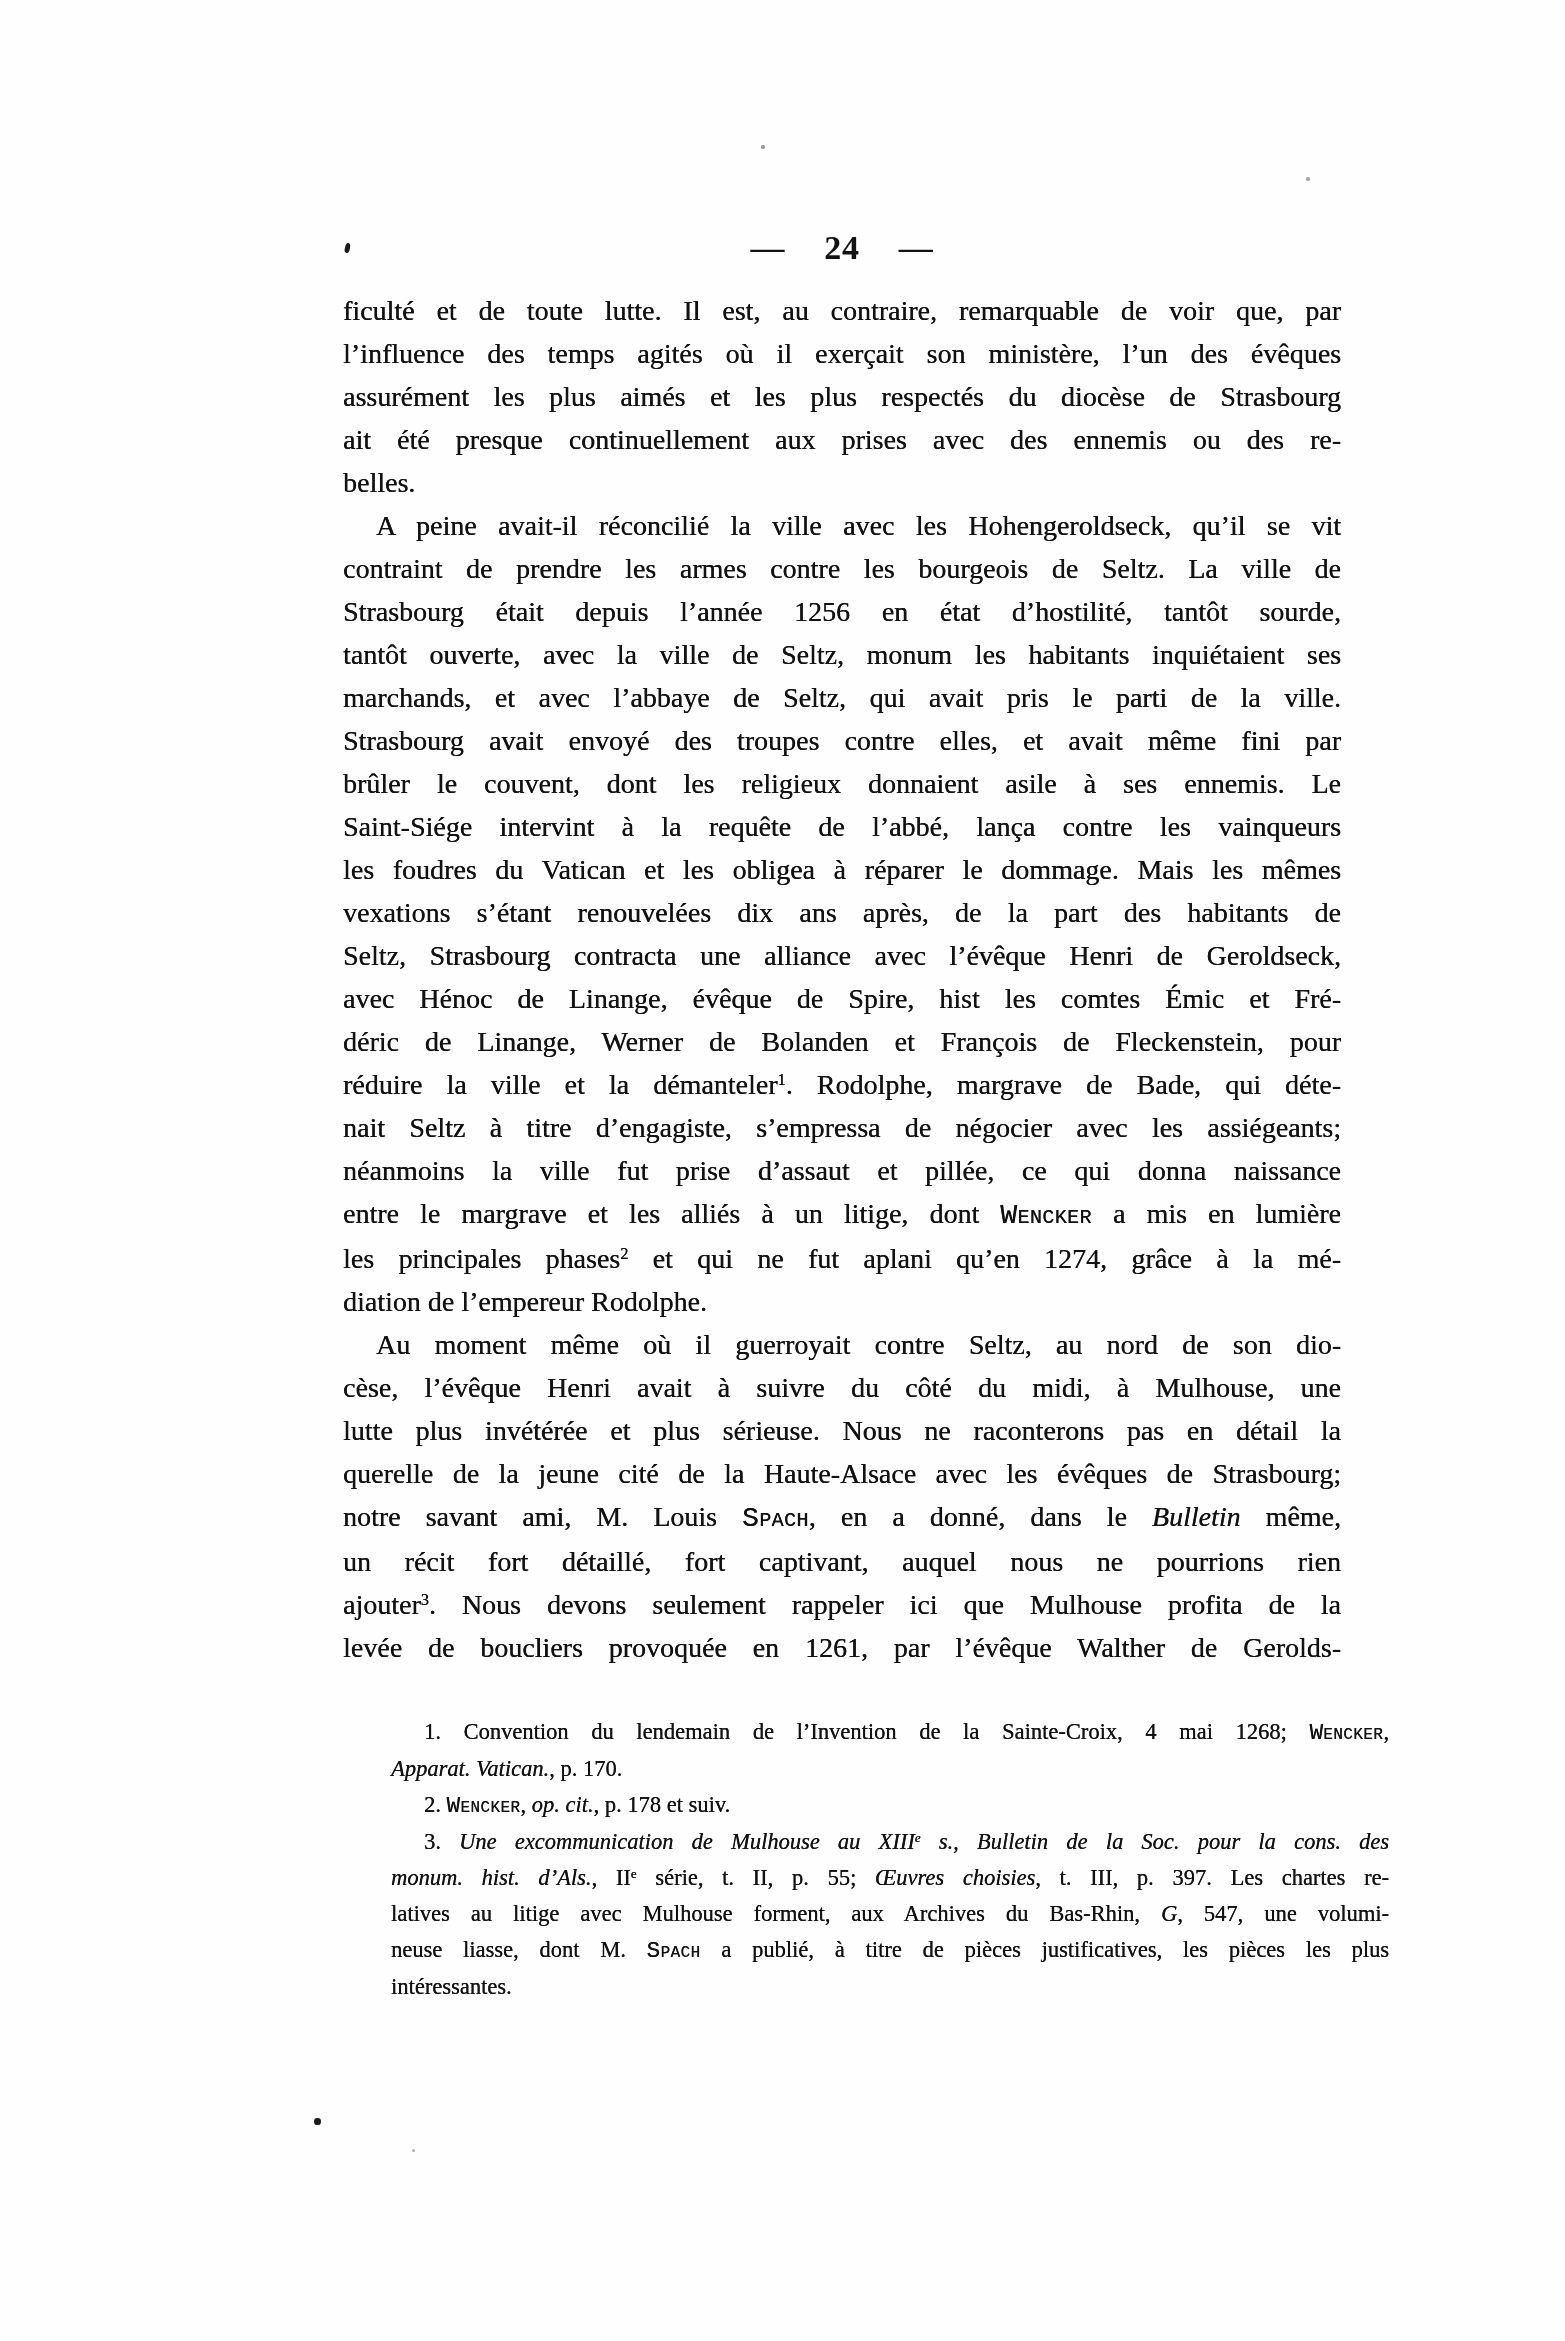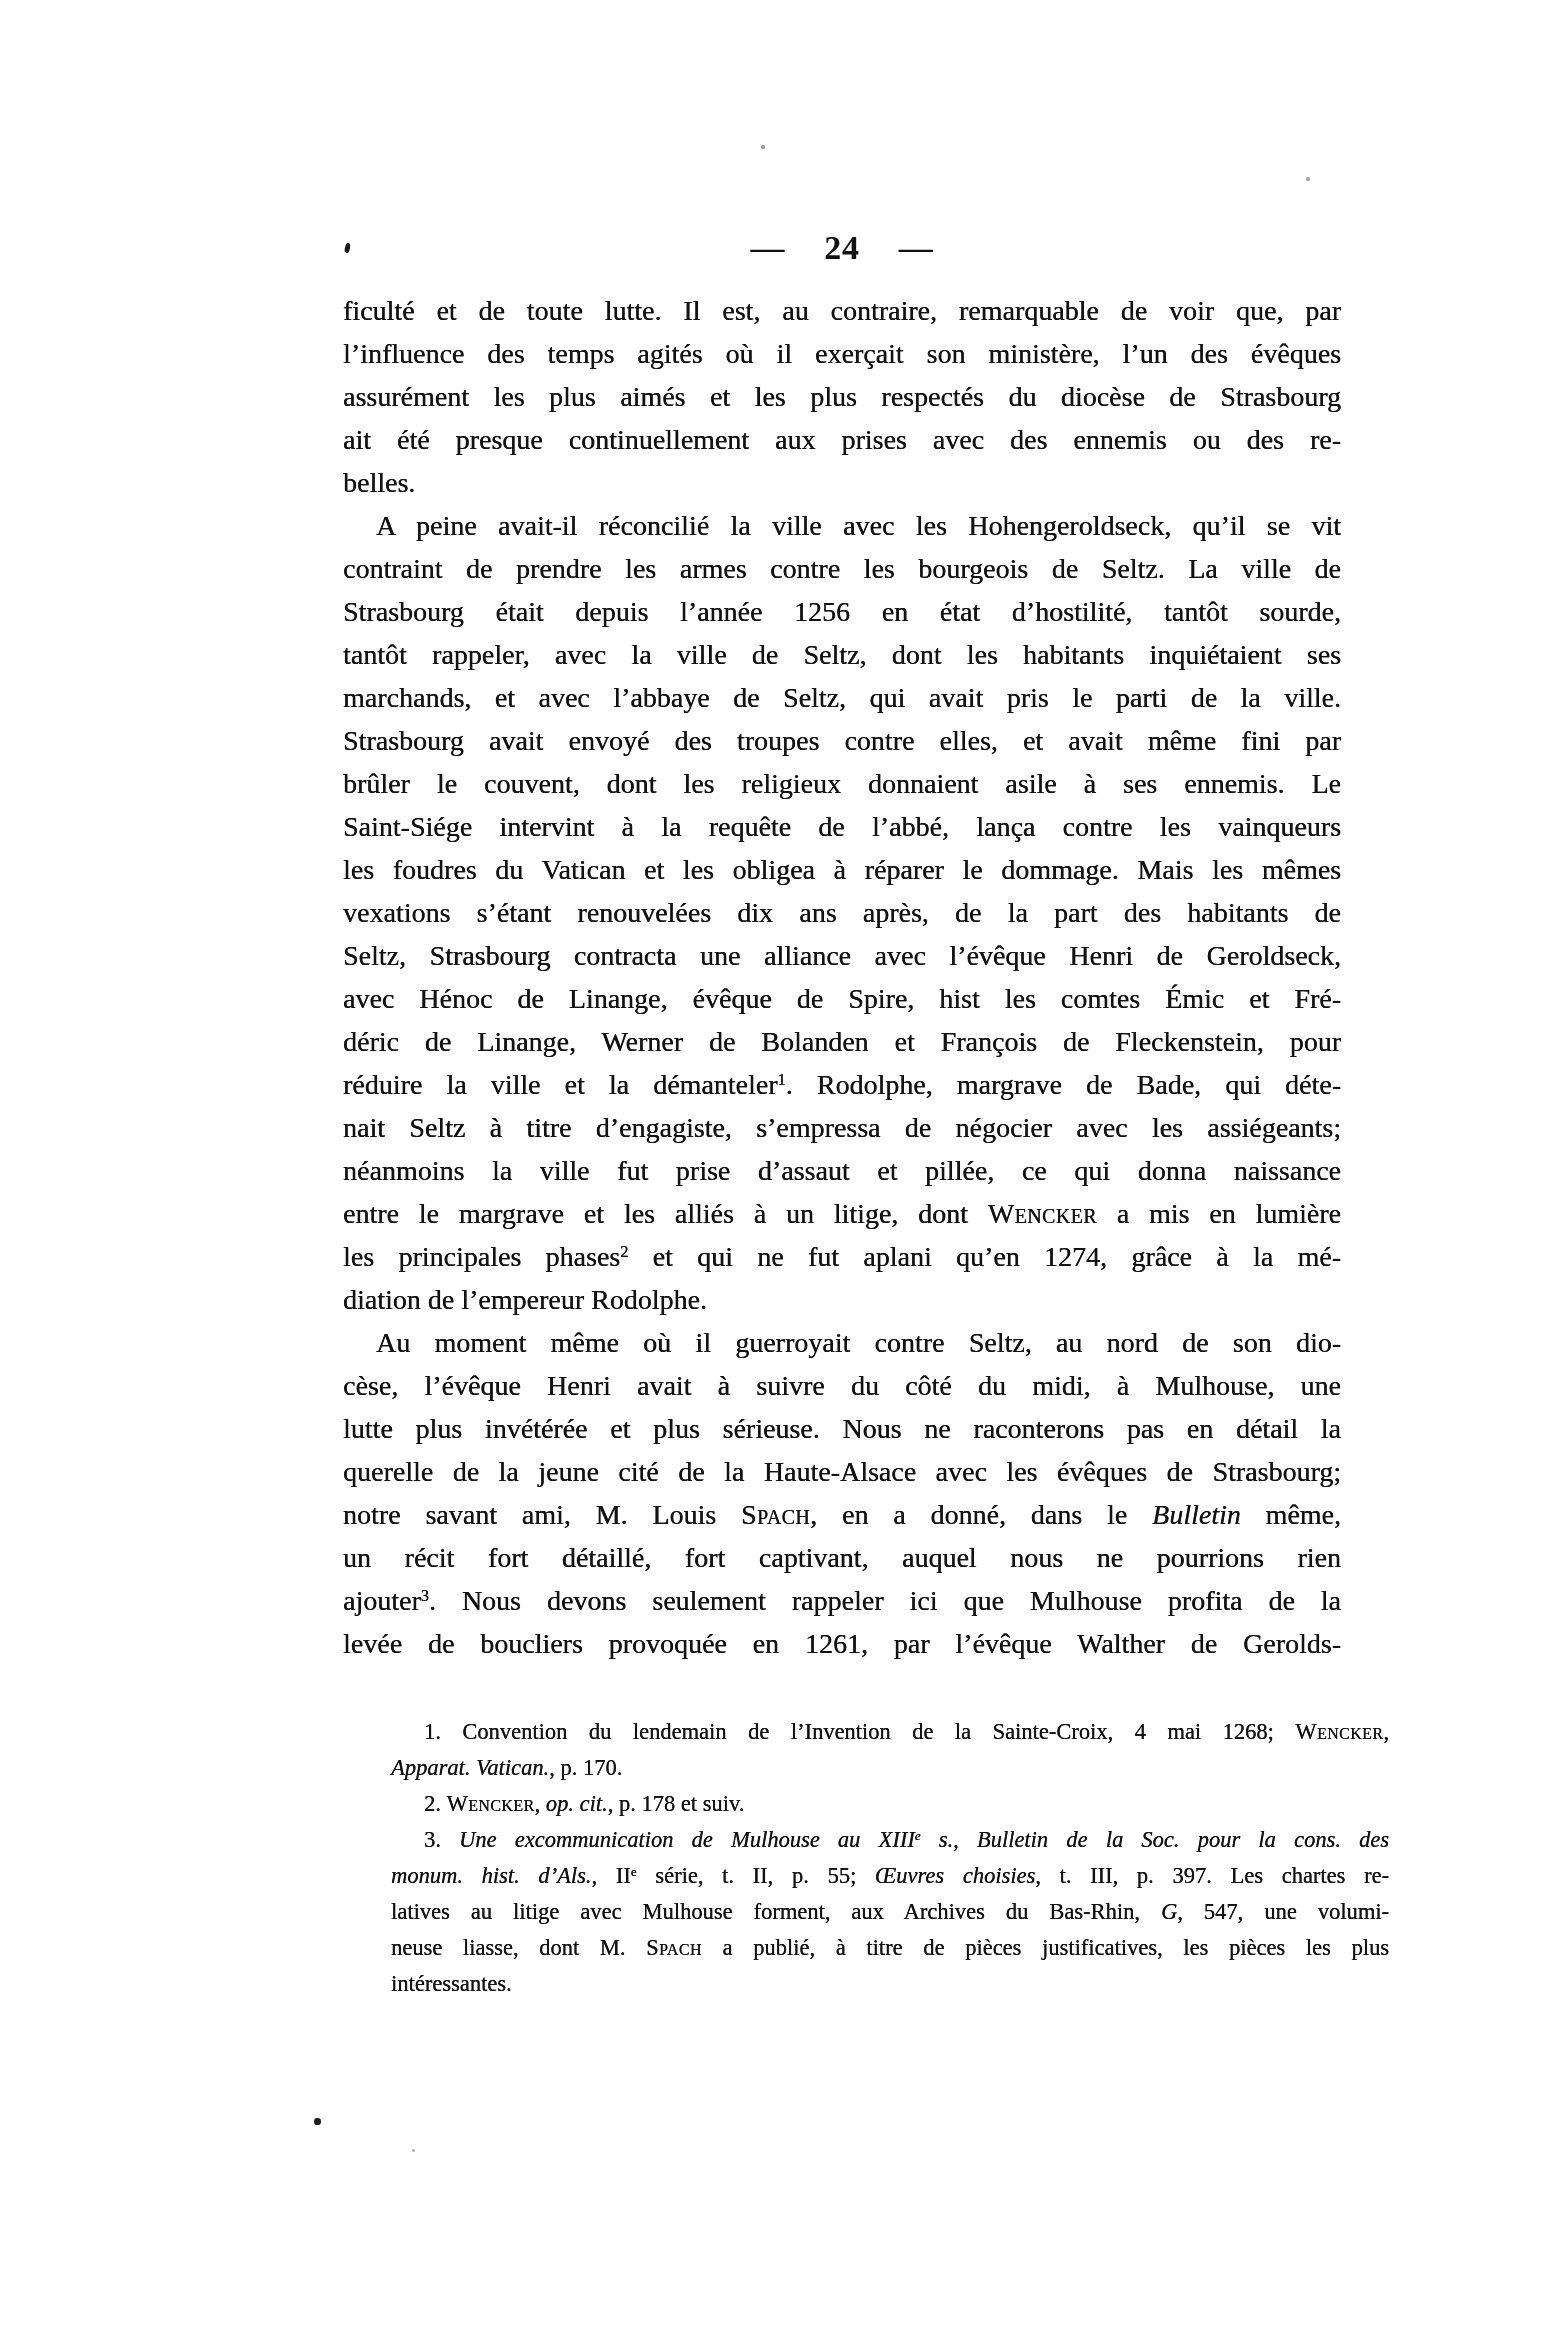--- a/index.html
+++ b/index.html
@@ -52,21 +52,21 @@
     text-align-last: justify;
     white-space: normal;
   }
   .line.endline {
     text-align-last: left;
   }
   .line.indent {
     text-indent: 33px;
   }
   .it { font-style: italic; }
-  .sc { font-variant: small-caps; letter-spacing: 0.4px; }
+  .sc { font-variant: small-caps; letter-spacing: 0.4px; font-family: Liberation Mono, monospace; }
   .sup {
     font-size: 0.58em;
     vertical-align: 0.55em;
     line-height: 0;
   }
   .speck {
     position: absolute;
     background: #1c1c1c;
     border-radius: 50%;
   }
@@ -89,21 +89,21 @@
 
   <div class="column" id="body-text">
       <div class="line"><span>ficulté et de toute lutte. Il est, au contraire, remarquable de voir que, par</span></div>
       <div class="line"><span>l’influence des temps agités où il exerçait son ministère, l’un des évêques</span></div>
       <div class="line"><span>assurément les plus aimés et les plus respectés du diocèse de Strasbourg</span></div>
       <div class="line"><span>ait été presque continuellement aux prises avec des ennemis ou des re-</span></div>
       <div class="line endline"><span>belles.</span></div>
       <div class="line indent"><span>A peine avait-il réconcilié la ville avec les Hohengeroldseck, qu’il se vit</span></div>
       <div class="line"><span>contraint de prendre les armes contre les bourgeois de Seltz. La ville de</span></div>
       <div class="line"><span>Strasbourg était depuis l’année 1256 en état d’hostilité, tantôt sourde,</span></div>
-      <div class="line"><span>tantôt rappeler, avec la ville de Seltz, dont les habitants inquiétaient ses</span></div>
+      <div class="line"><span>tantôt ouverte, avec la ville de Seltz, monum les habitants inquiétaient ses</span></div>
       <div class="line"><span>marchands, et avec l’abbaye de Seltz, qui avait pris le parti de la ville.</span></div>
       <div class="line"><span>Strasbourg avait envoyé des troupes contre elles, et avait même fini par</span></div>
       <div class="line"><span>brûler le couvent, dont les religieux donnaient asile à ses ennemis. Le</span></div>
       <div class="line"><span>Saint-Siége intervint à la requête de l’abbé, lança contre les vainqueurs</span></div>
       <div class="line"><span>les foudres du Vatican et les obligea à réparer le dommage. Mais les mêmes</span></div>
       <div class="line"><span>vexations s’étant renouvelées dix ans après, de la part des habitants de</span></div>
       <div class="line"><span>Seltz, Strasbourg contracta une alliance avec l’évêque Henri de Geroldseck,</span></div>
       <div class="line"><span>avec Hénoc de Linange, évêque de Spire, hist les comtes Émic et Fré-</span></div>
       <div class="line"><span>déric de Linange, Werner de Bolanden et François de Fleckenstein, pour</span></div>
       <div class="line"><span>réduire la ville et la démanteler</span><span class="sup">1</span><span>. Rodolphe, margrave de Bade, qui déte-</span></div>

